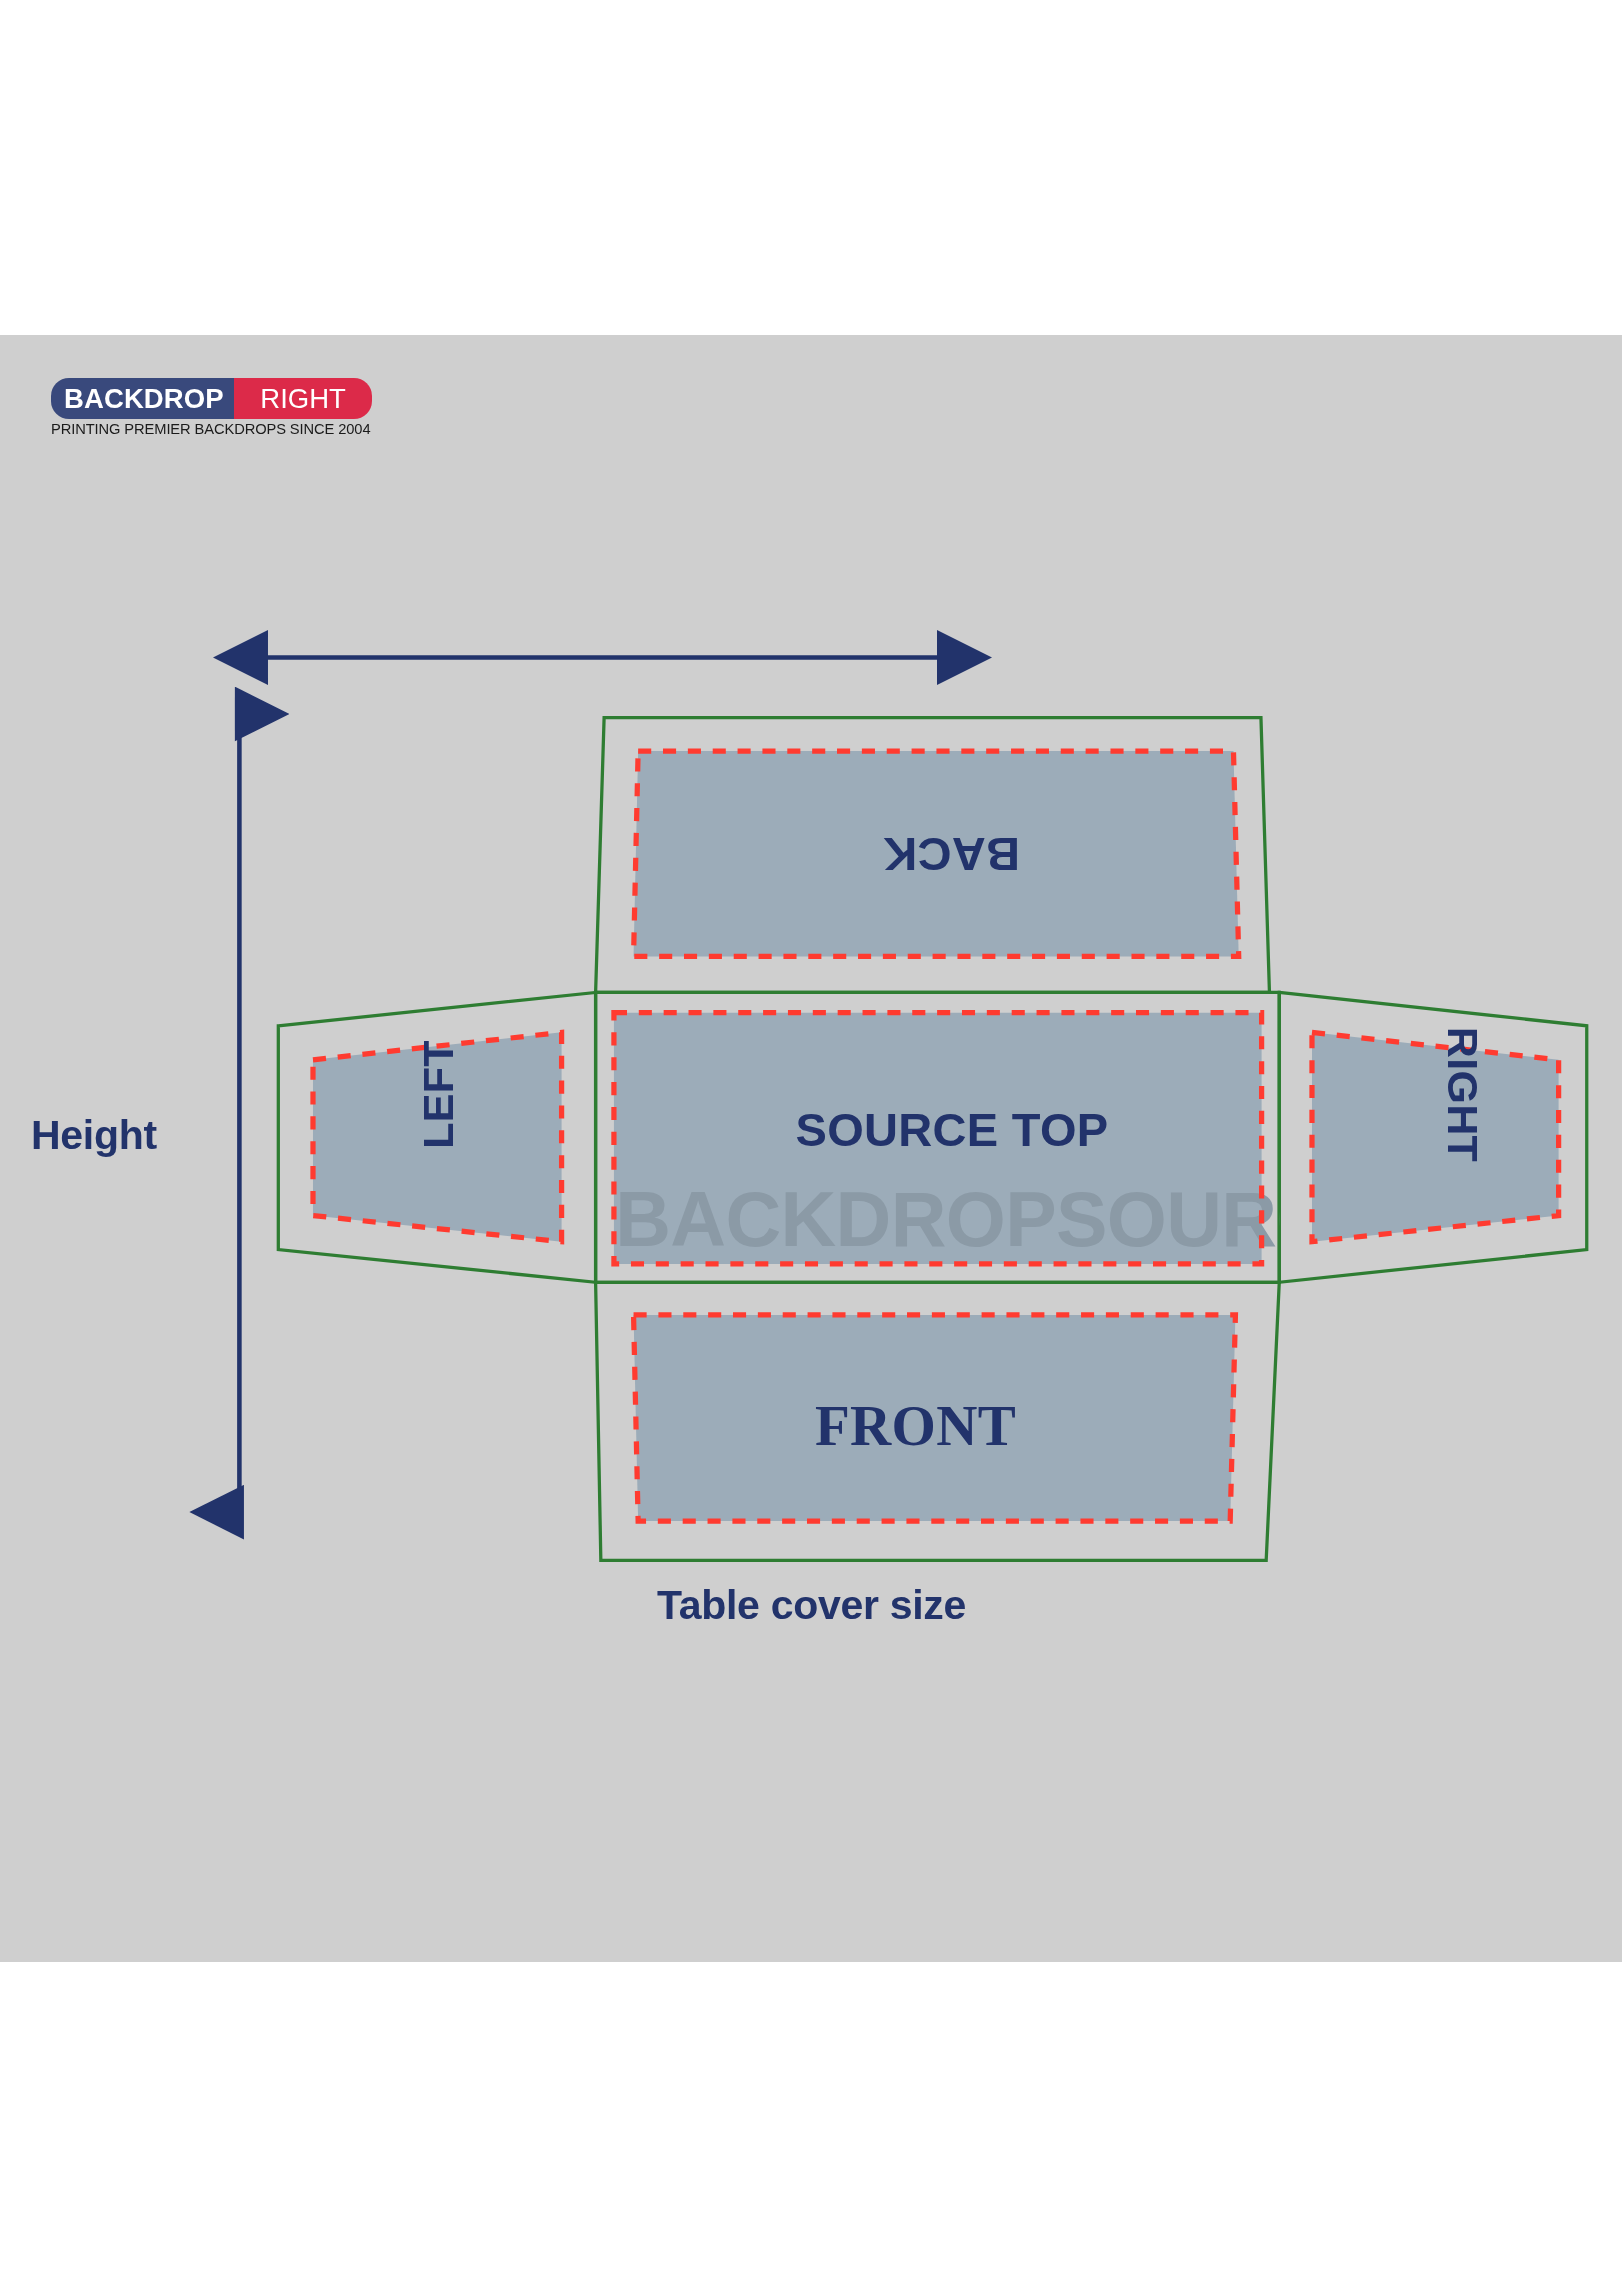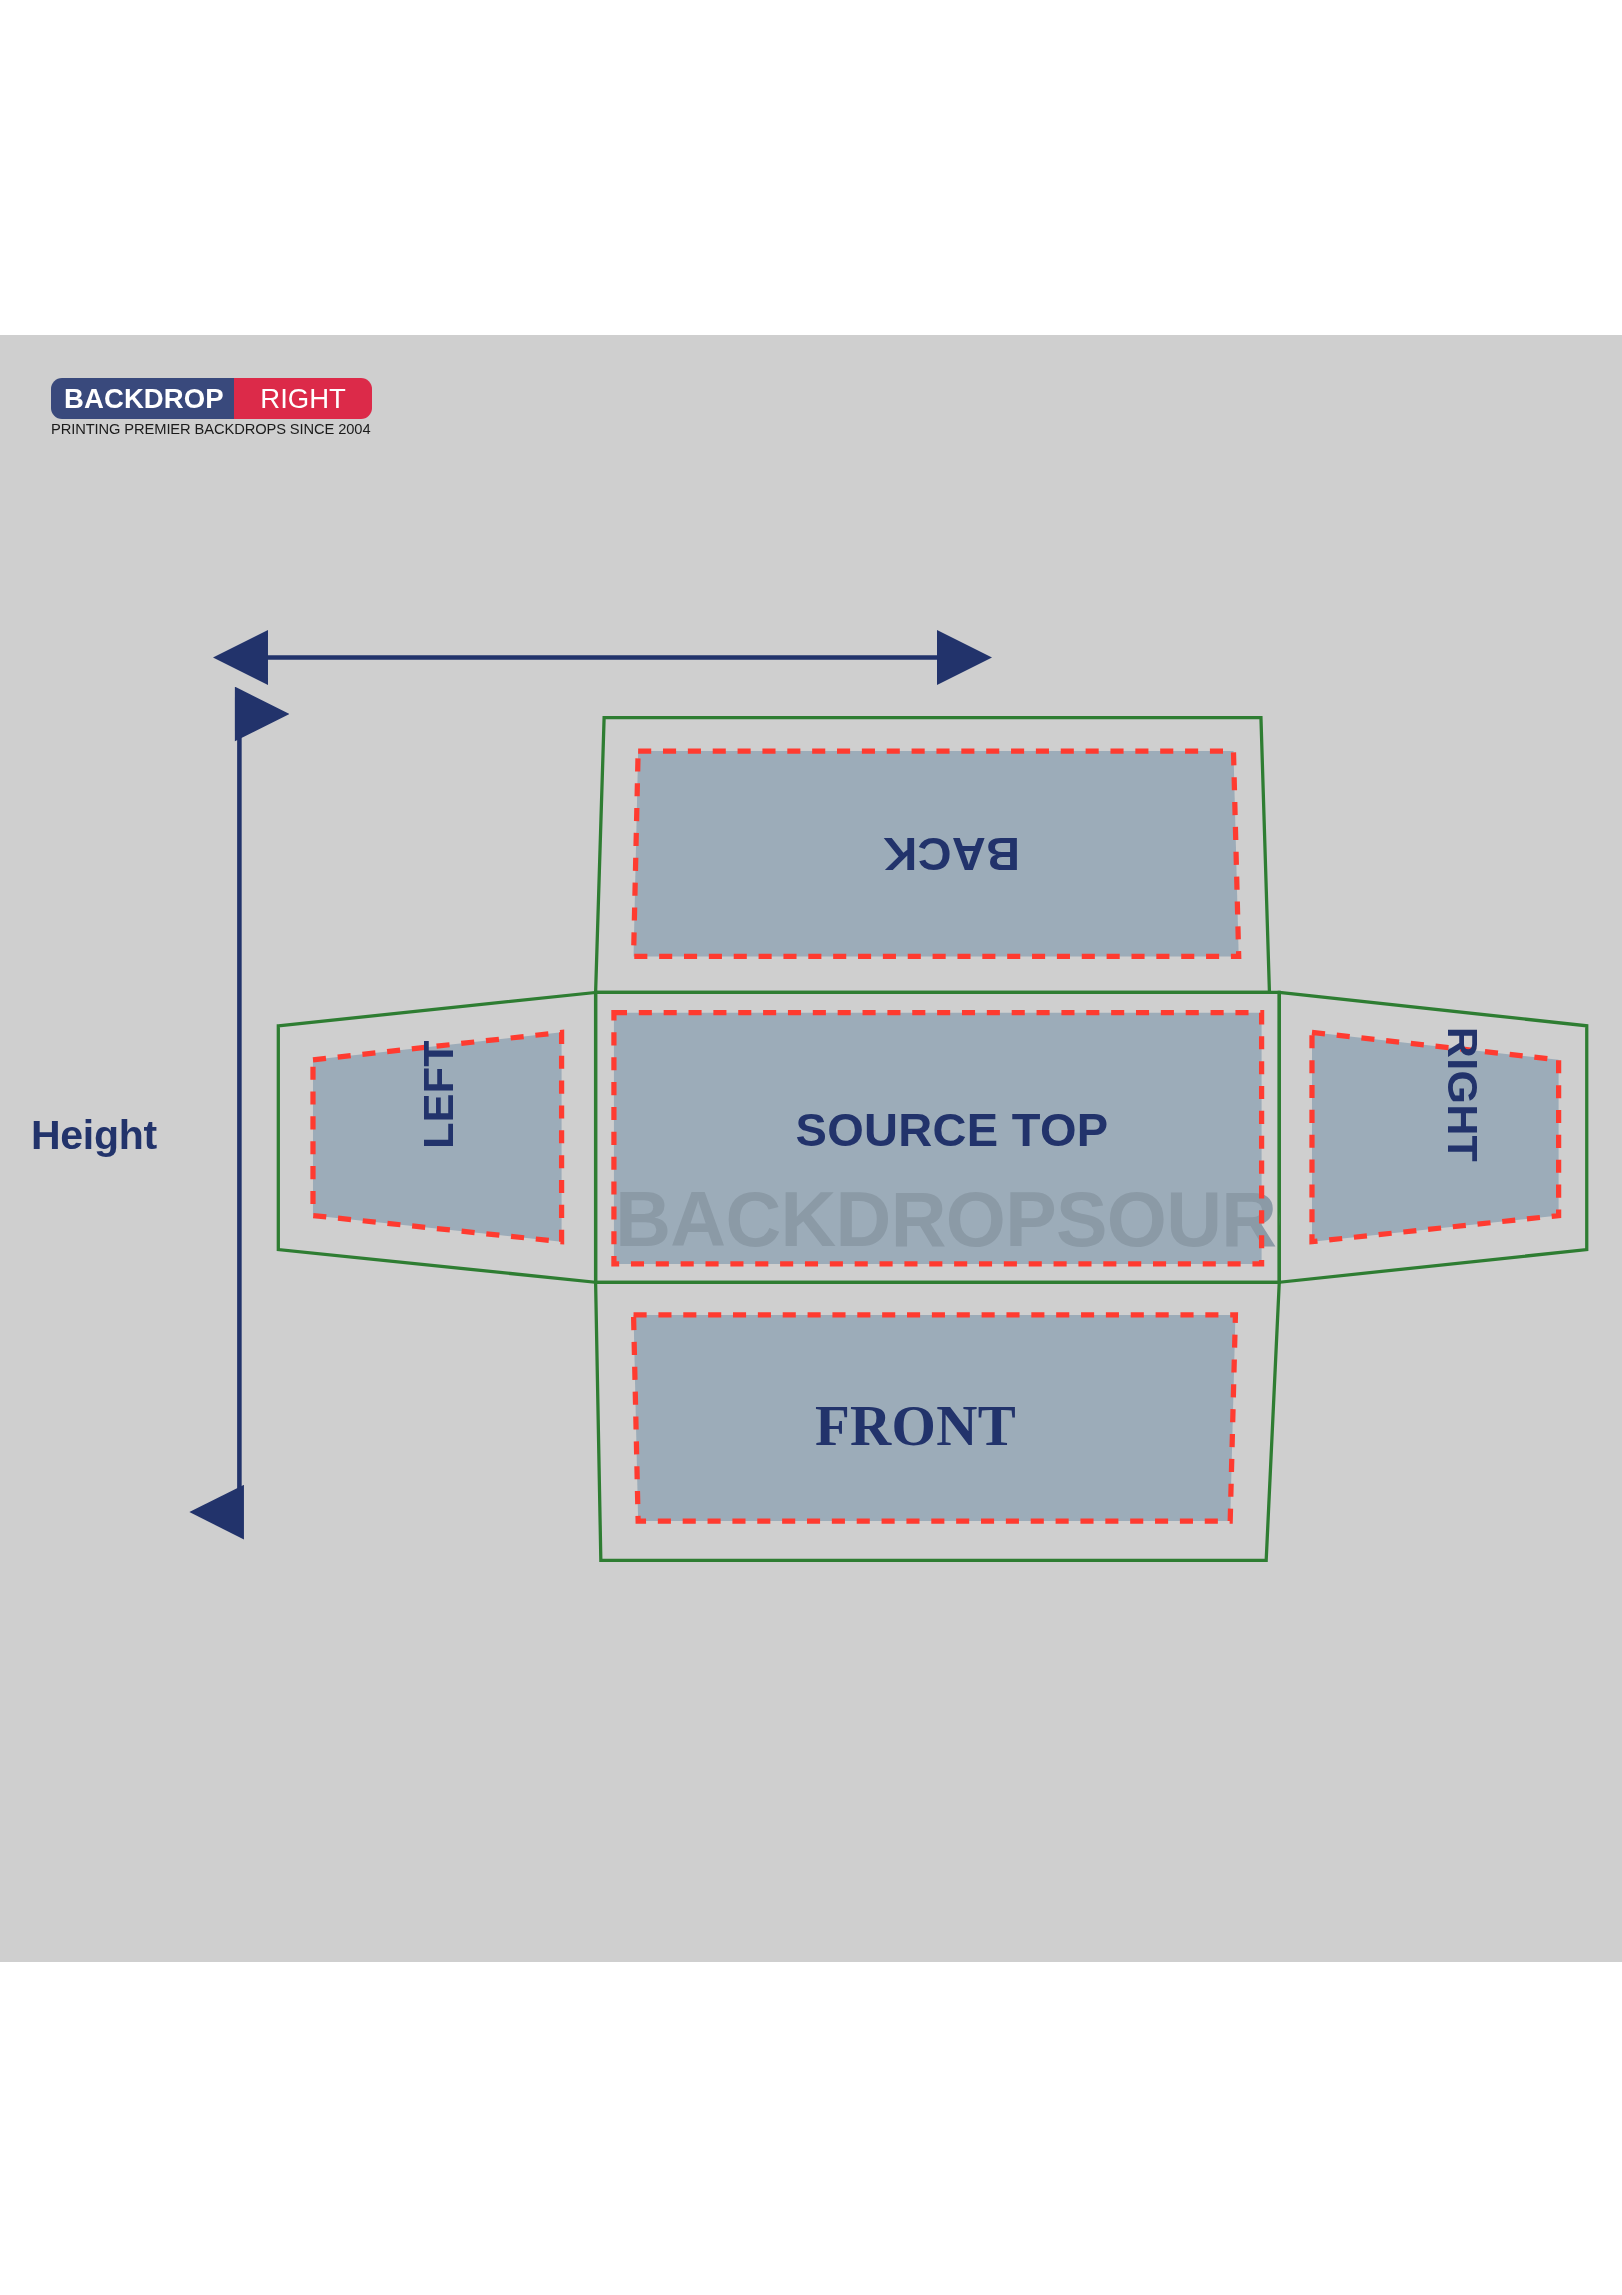--- a/index.html
+++ b/index.html
@@ -29,21 +29,21 @@
   
   #logo {
     position: absolute;
     left: 51px;
     top: 378px;
     width: 321px;
   }
   #logo-pill {
     display: flex;
     height: 41px;
-    border-radius: 11px;
+    border-radius: 18px;
     overflow: hidden;
     width: 321px;
     box-sizing: border-box;
   }
   #logo-left {
     background: #39497C;
     color: #ffffff;
     font-size: 27.5px;
     font-weight: bold;
     letter-spacing: 0.1px;
@@ -167,20 +167,21 @@
 
   <div id="logo">
     <div id="logo-pill">
       <div id="logo-left">BACKDROP</div>
       <div id="logo-right">RIGHT</div>
     </div>
     <div id="logo-tag">PRINTING PREMIER BACKDROPS SINCE 2004</div>
   </div>
 
   <div class="dim-label" id="height-label">Height</div>
+  <div class="dim-label" id="caption">Table cover size</div>
 
   <svg id="arrow-width" viewBox="0 0 1080 90">
     <defs>
       <marker id="ah-l" markerWidth="14" markerHeight="14" refX="11" refY="6" orient="auto">
         <path d="M12,0 L12,12 L0,6 Z" fill="#22336B"></path>
       </marker>
       <marker id="ah-r" markerWidth="14" markerHeight="14" refX="1" refY="6" orient="auto">
         <path d="M0,0 L0,12 L12,6 Z" fill="#22336B"></path>
       </marker>
     </defs>

